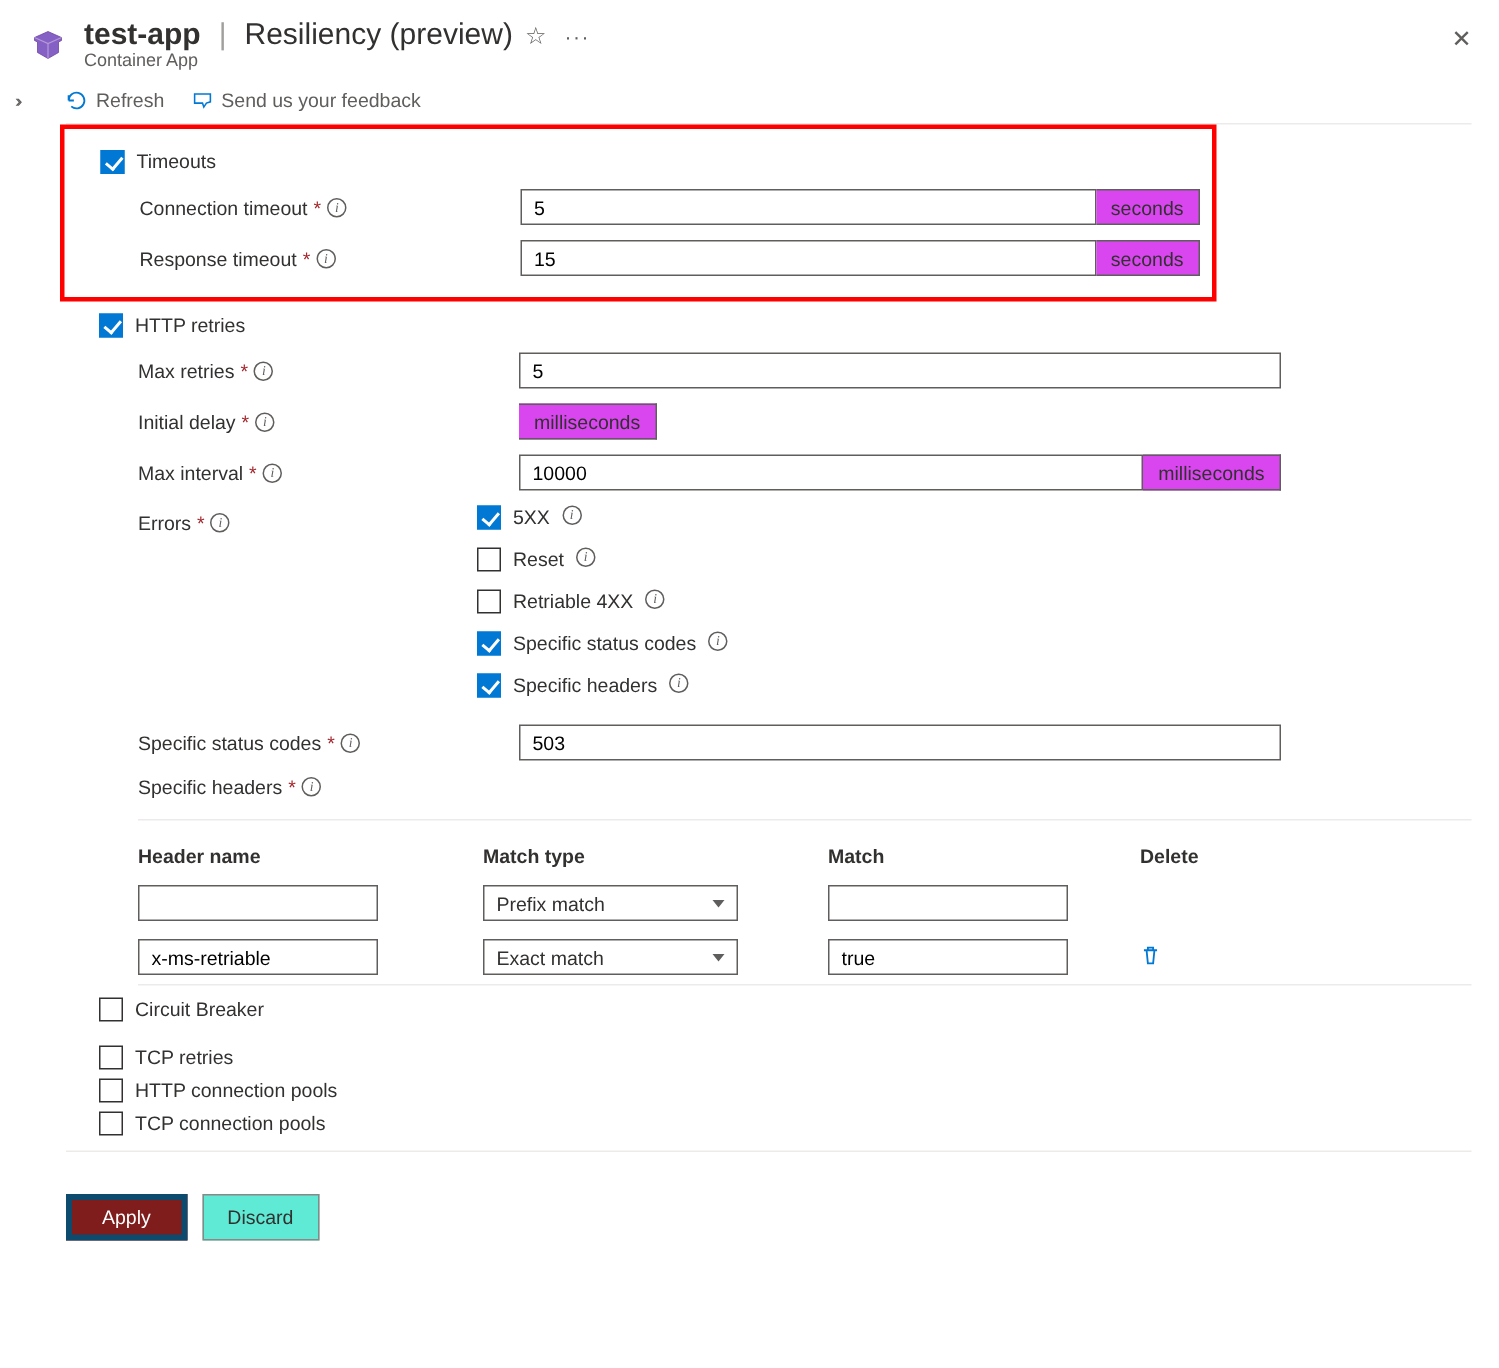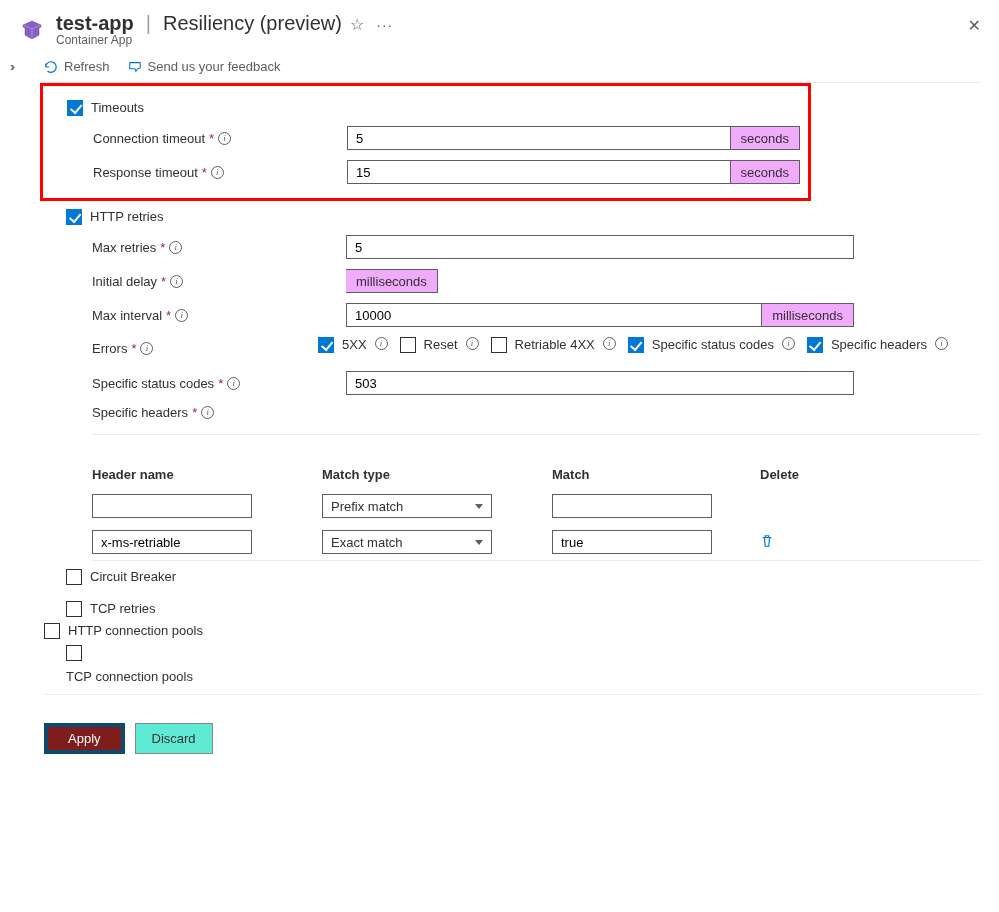--- a/index.html
+++ b/index.html
@@ -42,30 +42,30 @@
 
   .form-row { display:flex; align-items:center; margin:10px 0 0 22px; }
   .form-label { width: 226px; font-size:13px; color:#323130; display:flex; align-items:center; gap:4px; }
   .req { color:#a4262c; }
   .info { width:13px; height:13px; border:1px solid #605e5c; border-radius:50%; display:inline-flex; align-items:center; justify-content:center; font-size:9px; color:#605e5c; cursor:default; line-height:1; font-style: italic; font-family: serif; }
   .input-wrap { display:flex; flex:1; max-width:508px; }
   .text-input {
     flex:1; height:24px; border:1px solid #605e5c; padding:0 8px; font-size:13px; outline:none;
   }
   .unit {
-    border:1px solid #605e5c; border-left:none; background:#f0abfc; padding:0 10px; height:24px;
+    border:1px solid #605e5c; border-left:none; background:#d946ef; padding:0 10px; height:24px;
     display:flex; align-items:center; font-size:13px; color:#323130;
   }
 
   .inset { margin-left:48px;gap:28px; }
-  .errors-group { margin-left:274px; display:flex; gap:12px; margin-top:4px; }
+  .errors-group { margin-left:274px; display:flex; flex-direction:column; gap:12px; margin-top:4px; }
   .errors-group .cb-row { margin:0; }
   .errors-row-label { position:absolute; margin-top:4px; }
 
-  .headers-table { margin: 14px 0 8px 48px; border-top:1px solid #edebe9; border-bottom:1px solid #edebe9; padding-top:26px; }
+  .headers-table { margin: 14px 0 8px 48px; border-top:1px solid #edebe9; border-bottom:1px solid #edebe9; padding-top:10px; }
   .ht-head, .ht-row { display:grid; grid-template-columns: 220px 220px 198px 60px; gap:10px; align-items:center; padding:6px 0; }
   .ht-head div { font-weight:600; font-size:13px; }
   .small-input { height:24px; border:1px solid #605e5c; padding:0 8px; font-size:13px; width:160px; }
   .select { height:24px; border:1px solid #605e5c; padding:0 22px 0 8px; font-size:13px; width:170px; background:#fff; position:relative; display:flex; align-items:center; cursor:pointer; }
   .select::after { content:""; position:absolute; right:8px; top:9px; width:0; height:0; border-left:4px solid transparent; border-right:4px solid transparent; border-top:5px solid #605e5c; }
   .trash { color:#0078d4; cursor:pointer; }
 
   .footer { display:flex; gap:10px; margin-top:16px; padding-top:12px; margin-left:26px; }
   .btn-primary { background:#7f1d1d; color:#fff; border:4px solid #0c4a6e; padding:4px 20px; font-size:13px; cursor:pointer; }
   .btn-secondary { background:#5eead4; color:#323130; border:1px solid #8a8886; padding:4px 16px; font-size:13px; cursor:pointer; }
@@ -267,25 +267,25 @@
     </div>
 
     <div class="cb-row" style="margin-left:22px;">
         <div class="cb"></div>
         <span>Circuit Breaker</span>
       </div>
     <div class="cb-row" style="margin-left:22px; margin-top:16px;">
         <div class="cb"></div>
         <span>TCP retries</span>
       </div>
-    <div class="cb-row" style="">
+    <div class="cb-row" style="margin-left:22px;">
         <div class="cb"></div>
         <span>HTTP connection pools</span>
       </div>
-    <div class="cb-row" style="margin-left:22px;flex-direction:column;">
+    <div class="cb-row" style="margin-left:22px;">
         <div class="cb"></div>
         <span>TCP connection pools</span>
       </div>
   </div>
 
   <hr class="divider">
 
   <div class="footer">
     <button class="btn-primary">Apply</button>
     <button class="btn-secondary">Discard</button>

